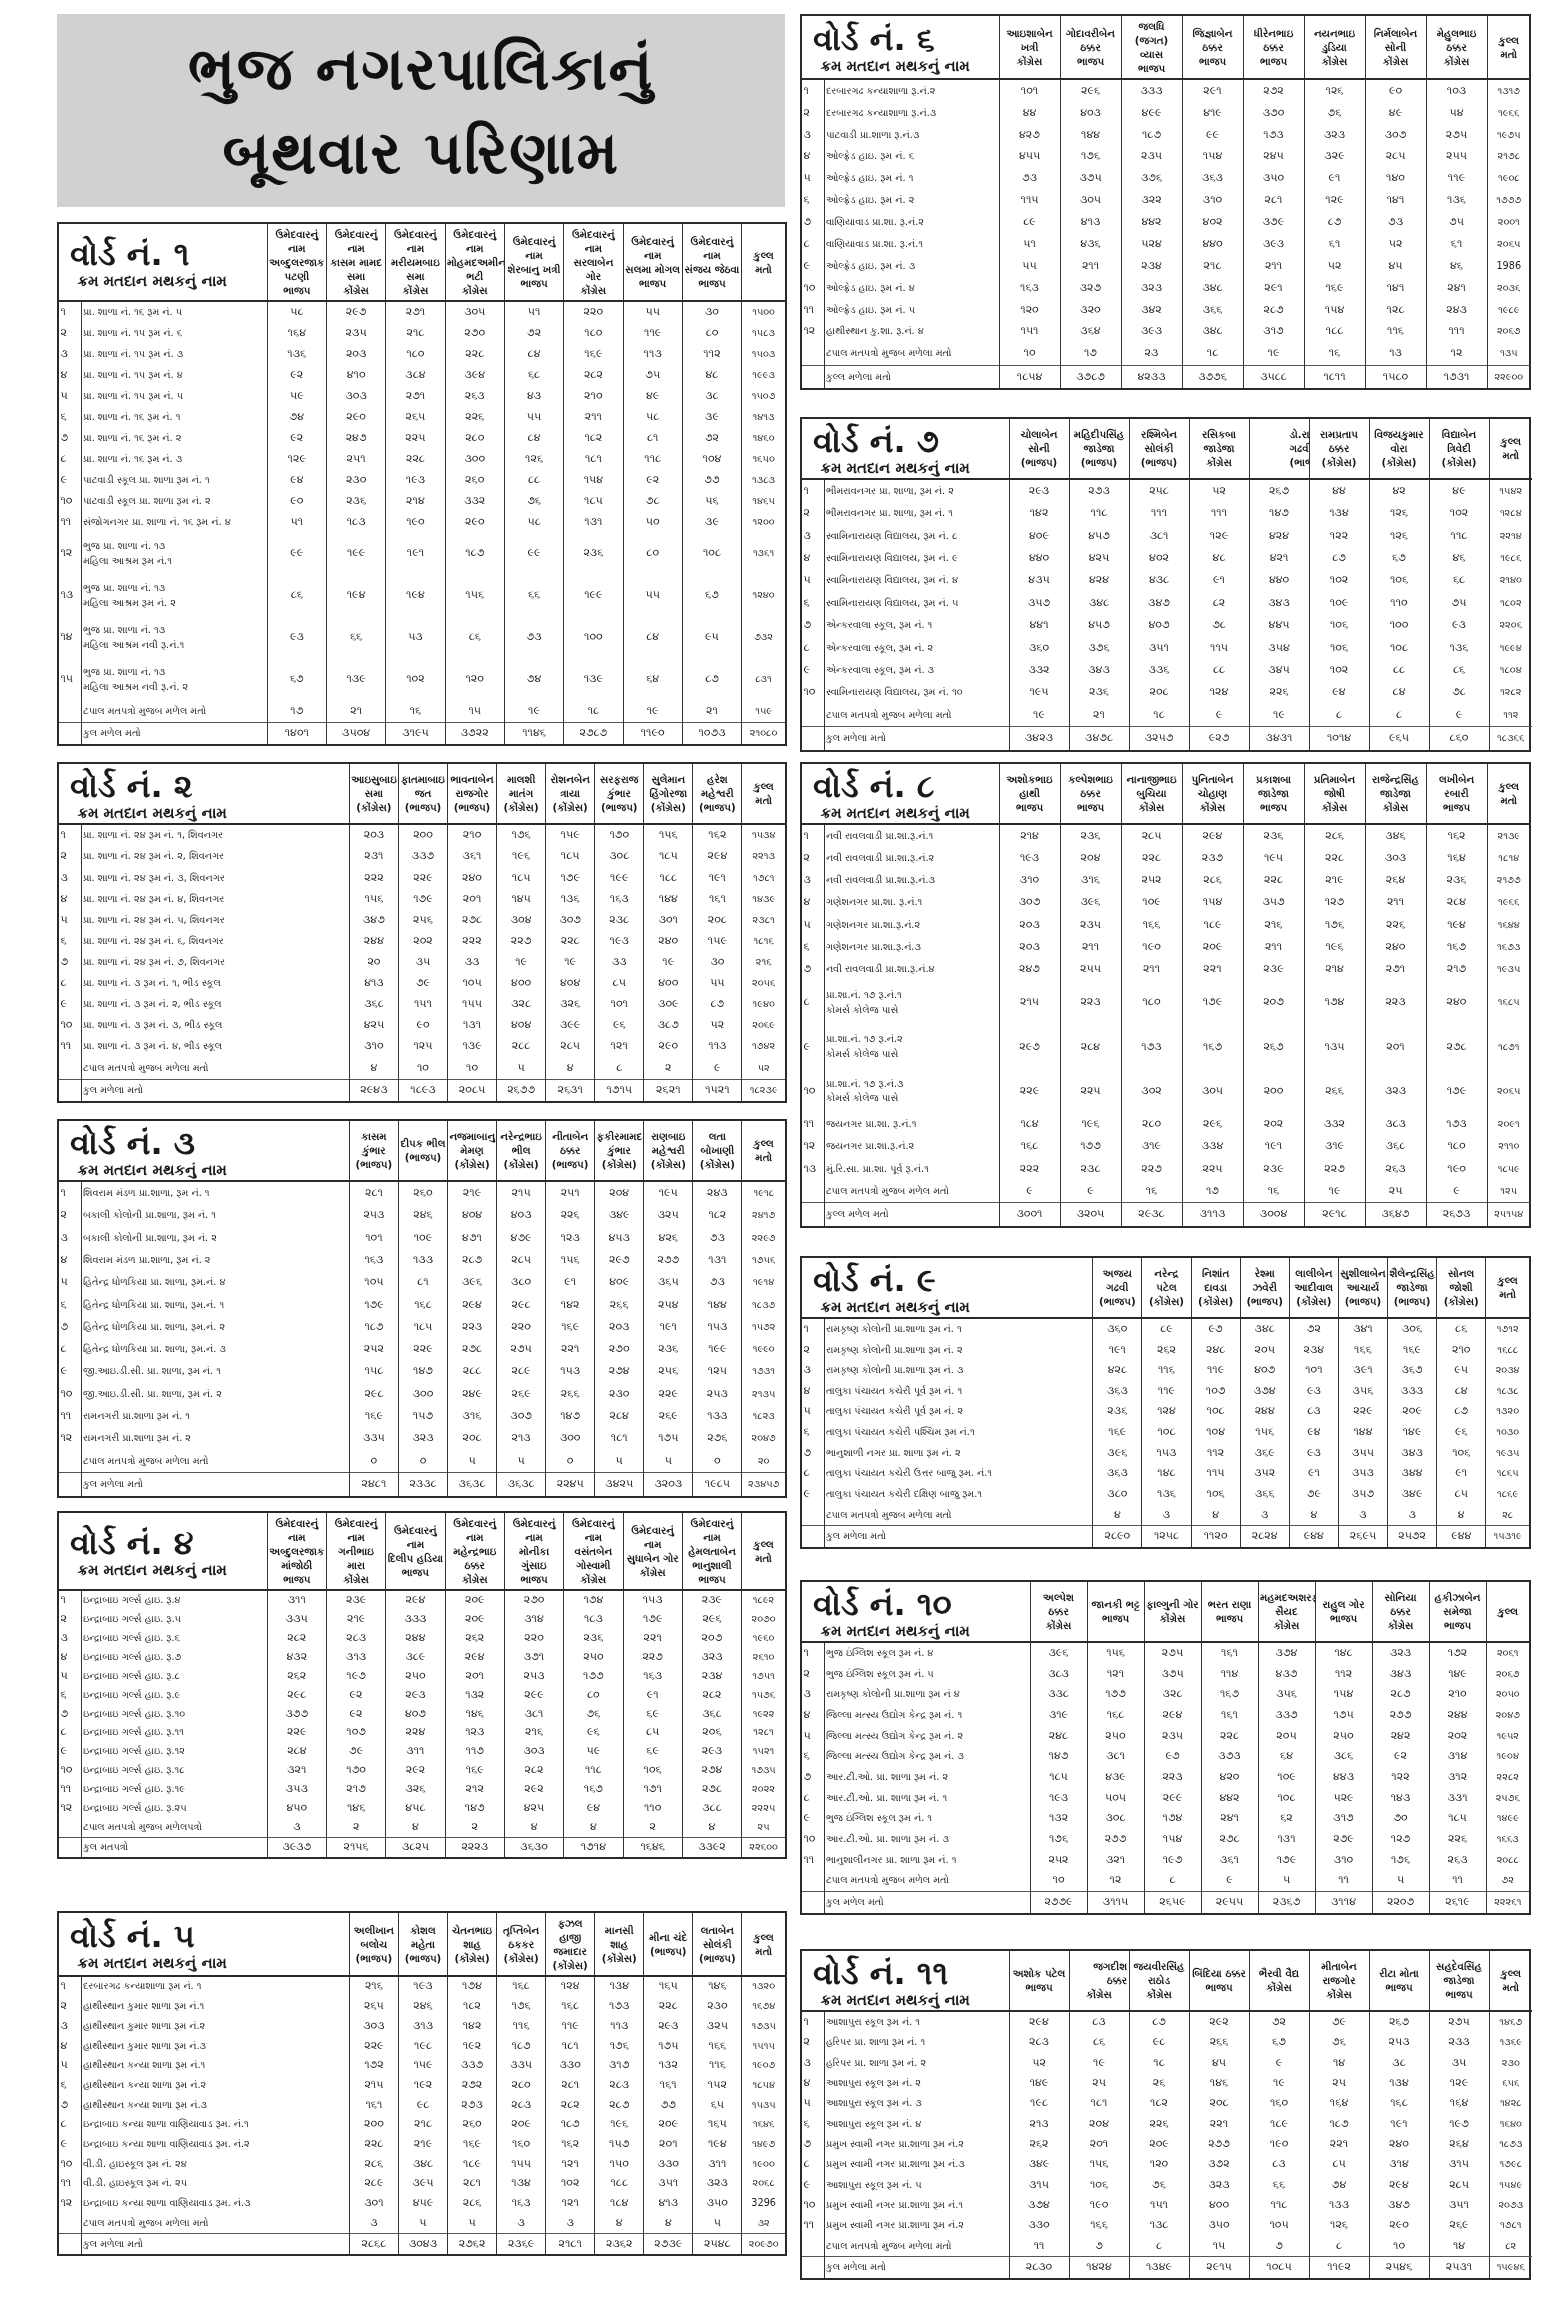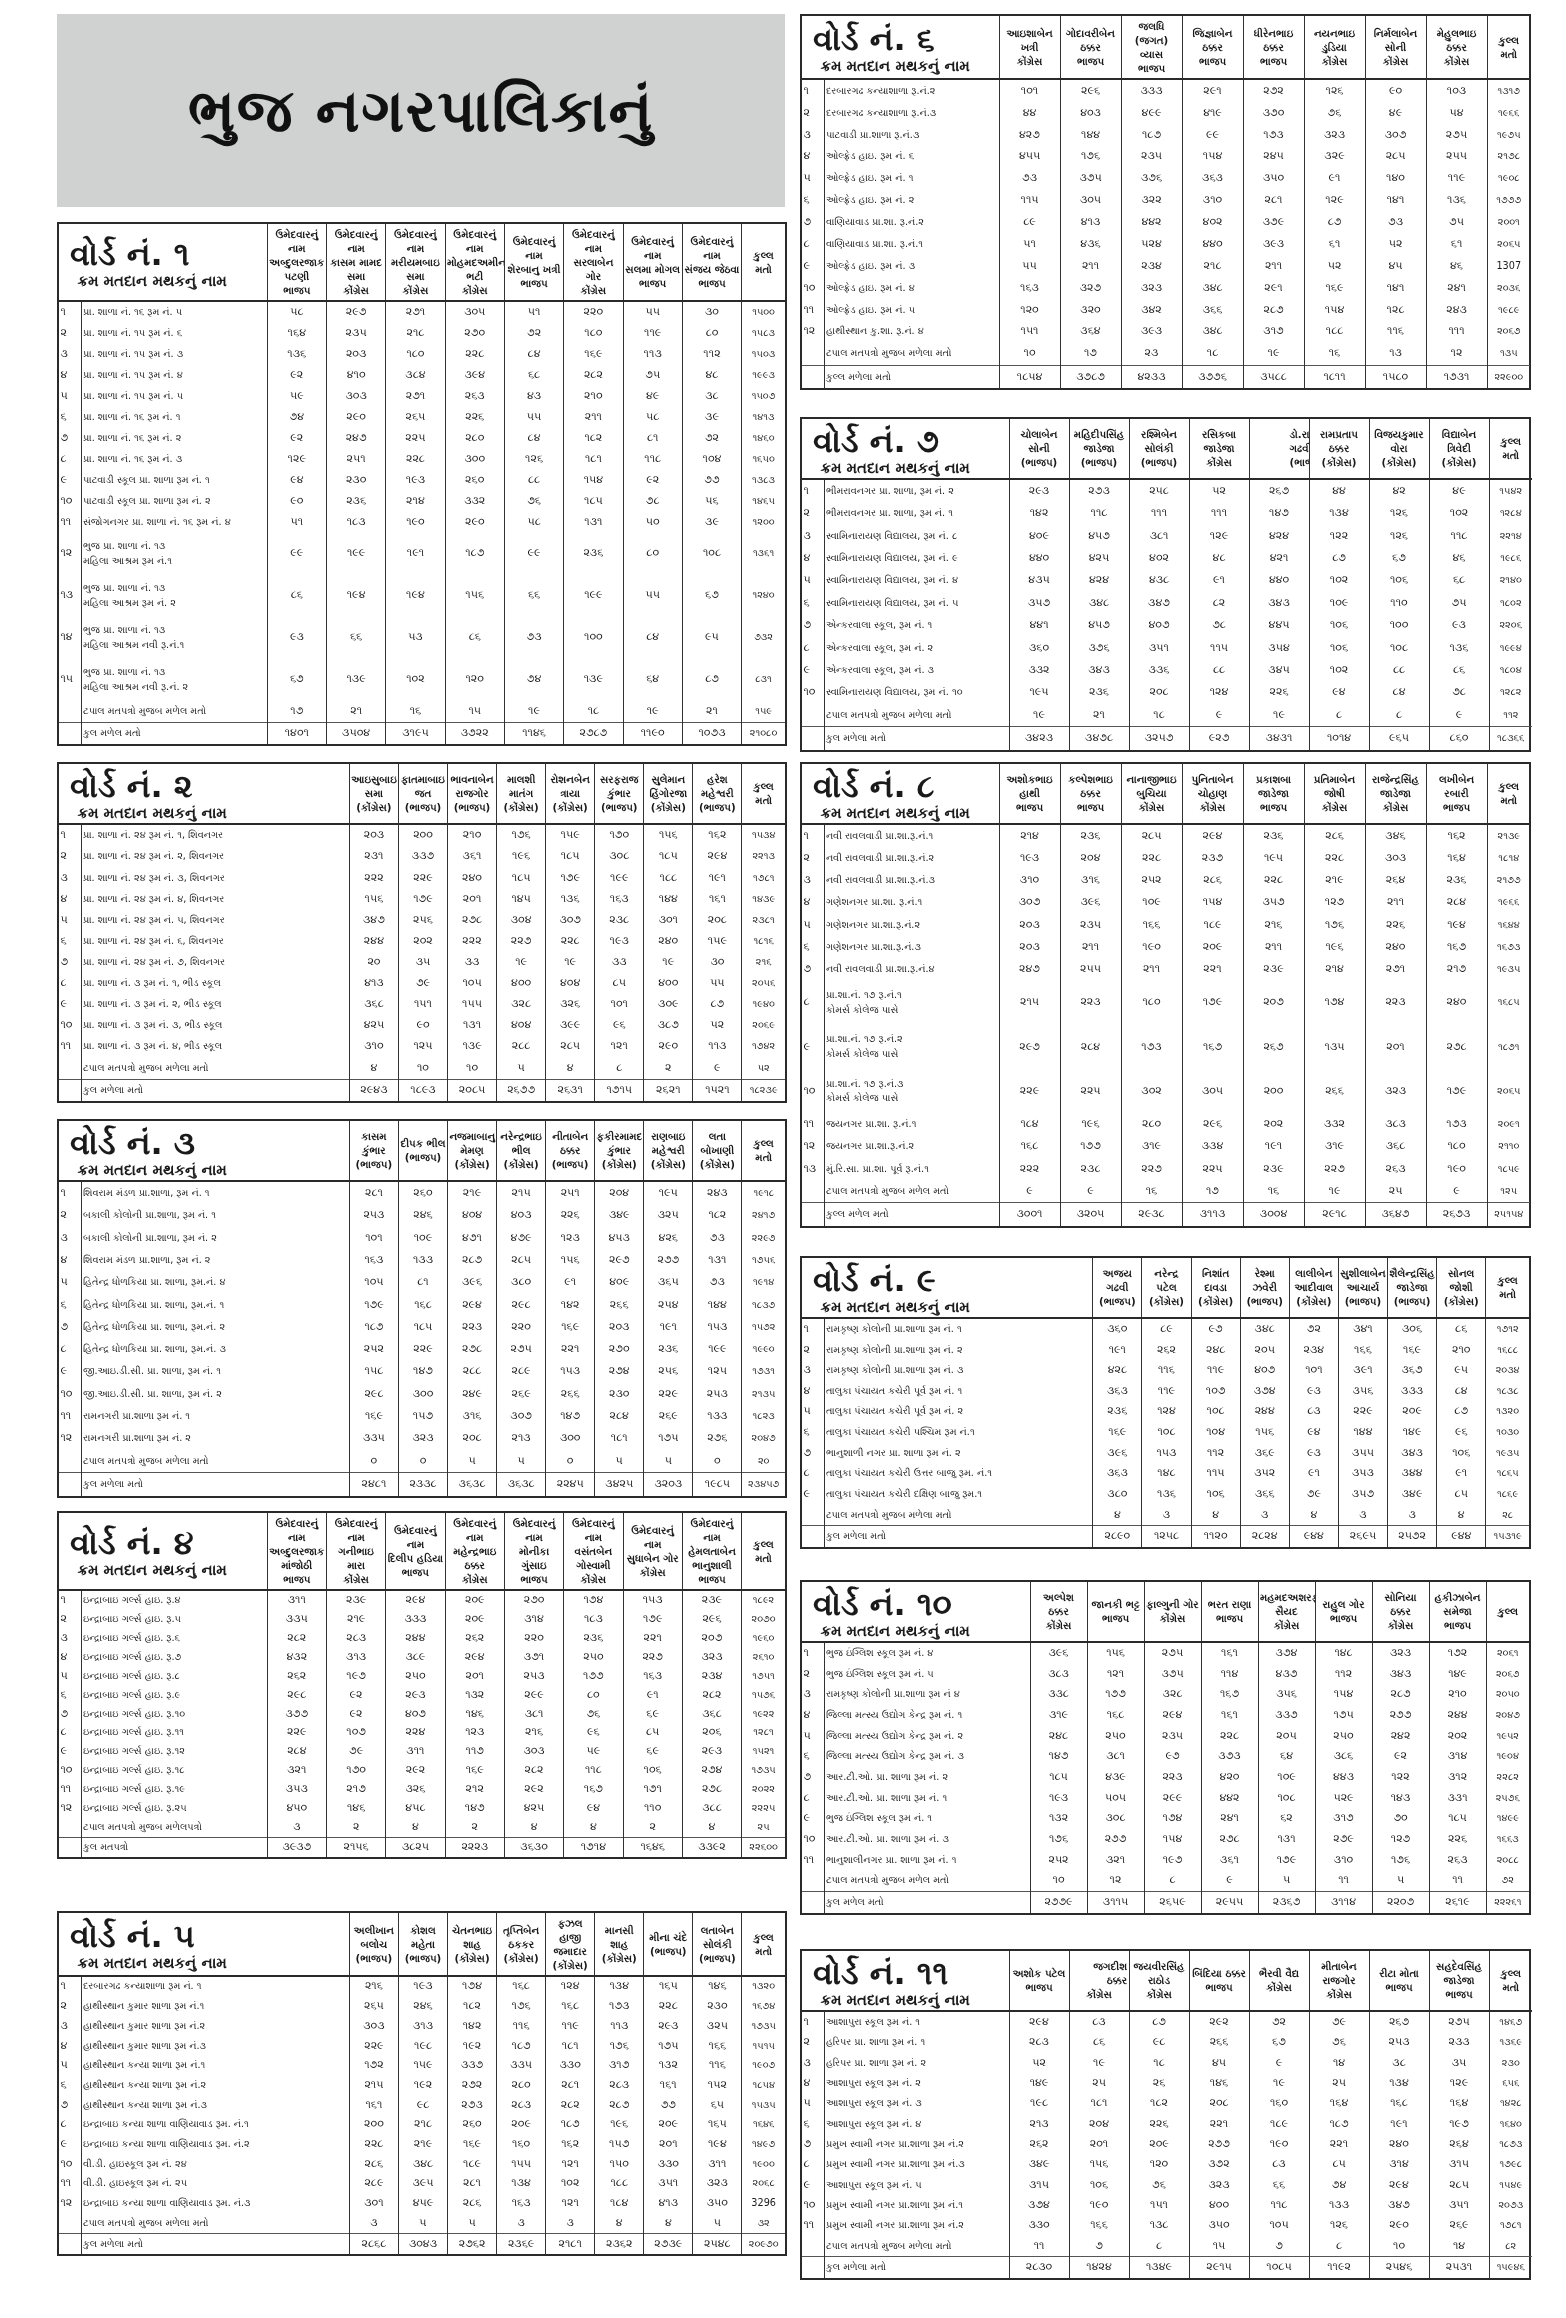--- a/index.html
+++ b/index.html
@@ -21,20 +21,21 @@
   td.booth{text-align:left;font-size:9.7px;border-left:1.4px solid #333;}
   tr.total td{border-top:1.4px solid #555;}
   td.kul{font-size:9.7px;}
   .ln{display:block;}
 </style>
 </head>
 <body>
 
 <div class="banner">
   <div>ભુજ નગરપાલિકાનું</div>
+  <div>બૂથવાર પરિણામ</div>
 </div>
 
 <div id="wards">
     <div class="ward" style="left: 57px; top: 222px; width: 730px; height: 524px;">
       <table>
         <colgroup>
           <col style="width: 22px;">
           <col style="width: 185px;">
           <col style="width: 59px;">
           <col style="width: 59px;">
@@ -1470,21 +1471,21 @@
             <td class="sno">૯</td>
             <td class="booth">ઓલ્ફ્રેડ હાઇ. રૂમ નં. ૩</td>
             <td>૫૫</td>
             <td>૨૧૧</td>
             <td>૨૩૪</td>
             <td>૨૧૮</td>
             <td>૨૧૧</td>
             <td>૫૨</td>
             <td>૪૫</td>
             <td>૪૬</td>
-            <td class="kul">1307</td>
+            <td class="kul">1986</td>
           </tr>
           <tr>
             <td class="sno">૧૦</td>
             <td class="booth">ઓલ્ફ્રેડ હાઇ. રૂમ નં. ૪</td>
             <td>૧૬૩</td>
             <td>૩૨૭</td>
             <td>૩૨૩</td>
             <td>૩૪૮</td>
             <td>૨૯૧</td>
             <td>૧૬૯</td>

